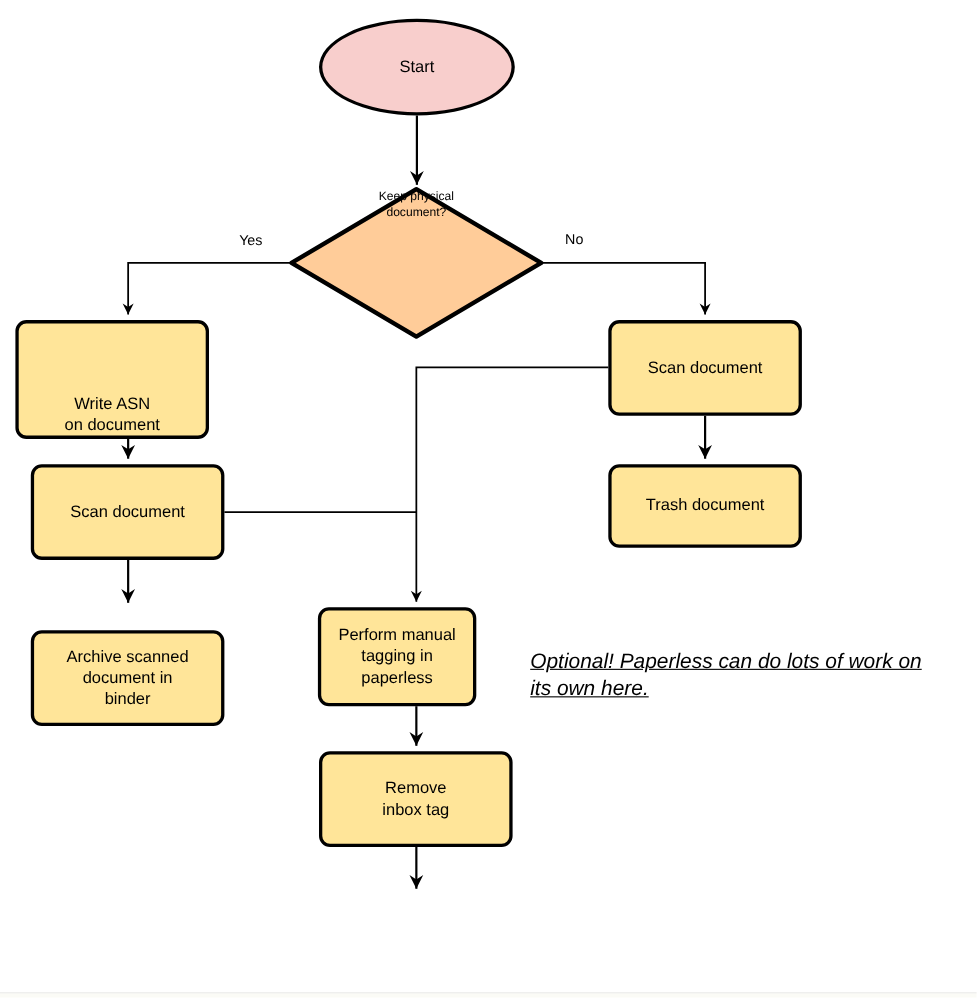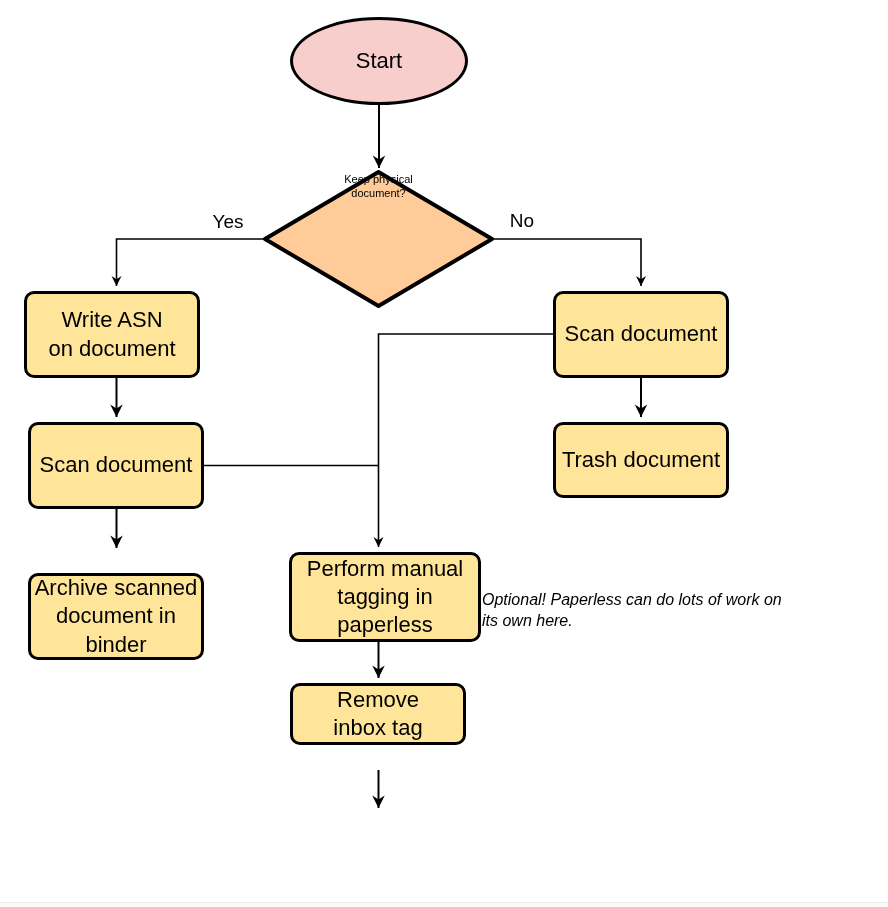--- a/index.html
+++ b/index.html
@@ -24,21 +24,21 @@
     height: 907px;
     pointer-events: none;
   }
   .node {
     position: absolute;
     box-sizing: border-box;
     display: flex;
     align-items: center;
     justify-content: center;
     text-align: center;
-    font-size: 22px;
+    font-size: 15px;
     line-height: 1.28;
     white-space: pre-line;
   }
   .terminal {
     background: #f8cecc;
     border: 3px solid #000000;
     border-radius: 50%;
   }
   .process {
     background: #ffe599;
@@ -50,29 +50,30 @@
     display: flex;
     align-items: flex-start;
     justify-content: center;
     text-align: center;
     font-size: 11px;
     line-height: 1.28;
     white-space: pre-line;
   }
   .edge-label {
     position: absolute;
-    font-size: 19px;
+    font-size: 13px;
     text-align: center;
   }
   .note {
     position: absolute;
-    font-size: 16px;
+    font-size: 19px;
     font-style: italic;
     line-height: 1.32;
     white-space: pre-line;
+    text-decoration: underline;
   }
   .page-edge {
     position: absolute;
     left: 0;
     top: 902px;
     width: 888px;
     height: 5px;
     background: #fbfbf6;
     border-top: 1px solid #ececec;
   }
@@ -118,21 +119,21 @@
 
   <div class="decision-label" style="left:265px; top:172px; width:227px; height:134px;">
     <span>Keep physical
 document?</span>
   </div>
 
   <div class="edge-label" style="left:204px; top:211px; width:48px;">Yes</div>
 
   <div class="edge-label" style="left:500px; top:210px; width:44px;">No</div>
 
-  <div class="node process" style="left:24px; top:291px; width:176px; height:87px;">
+  <div class="node process" style="left:14px; top:291px; width:176px; height:108px;align-items:flex-end;">
     <span>Write ASN
 on document</span>
   </div>
 
   <div class="node process" style="left:28px; top:422px; width:176px; height:87px;">
     <span>Scan document</span>
   </div>
 
   <div class="node process" style="left:28px; top:553px; width:176px; height:87px;margin-top:20px;">
     <span>Archive scanned
@@ -141,30 +142,30 @@
   </div>
 
   <div class="node process" style="left:553px; top:291px; width:176px; height:87px;">
     <span>Scan document</span>
   </div>
 
   <div class="node process" style="left:553px; top:422px; width:176px; height:76px;">
     <span>Trash document</span>
   </div>
 
-  <div class="node process" style="left:289px; top:552px; width:192px; height:90px;">
+  <div class="node process" style="left:289px; top:552px; width:144px; height:90px;">
     <span>Perform manual
 tagging in
 paperless</span>
   </div>
 
   <div class="note" style="left:482px; top:589px; width:400px;">Optional! Paperless can do lots of work on
 its own here.</div>
 
-  <div class="node process" style="left:290px; top:683px; width:176px; height:62px;">
+  <div class="node process" style="left:290px; top:683px; width:176px; height:87px;">
     <span>Remove
 inbox tag</span>
   </div>
 
 
   <div class="page-edge"></div>
 
 </div>
 
 </body></html>

